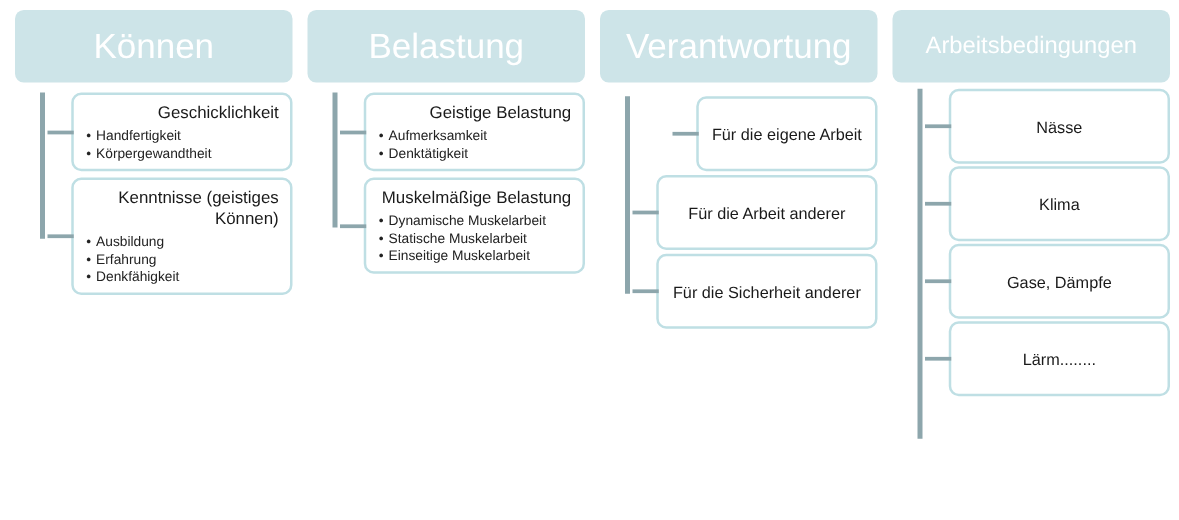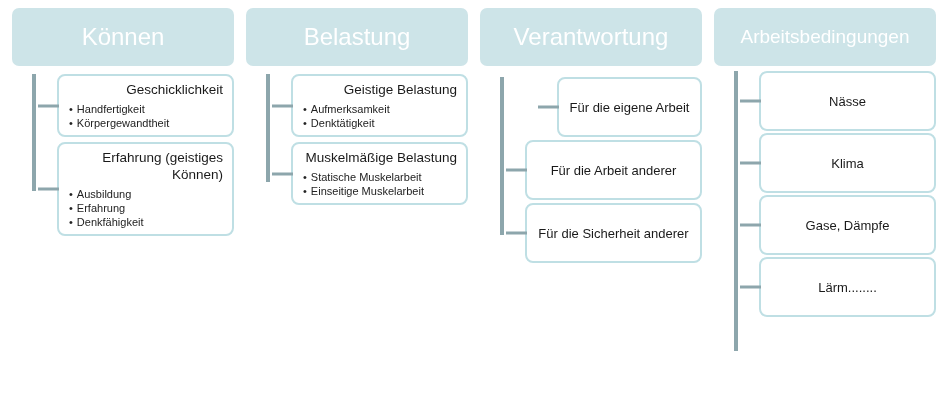--- a/index.html
+++ b/index.html
@@ -7,21 +7,21 @@
   .canvas{
     width:943px;height:416px;background:#ffffff;position:relative;
     display:flex;gap:12px;padding:8px 0 0 12px;box-sizing:border-box;
     font-family:"Liberation Sans", sans-serif;
   }
   .col{flex:0 0 222px;width:222px;}
   .header{
     height:58px;border-radius:7px;
     background:var(--header-fill,#cde4e8);
     color:var(--header-text,#ffffff);
-    font-size:24px;display:flex;align-items:center;justify-content:center;
+    font-size:28px;display:flex;align-items:center;justify-content:center;
     padding:0 2px;box-sizing:border-box;white-space:nowrap;
   }
   .header.small{font-size:19px;}
   .children{position:relative;padding-left:45px;}
   .vline{
     position:absolute;left:20px;top:0;width:4px;height:100px;
     background:var(--connector,#8da6ac);
   }
   .child{
     position:relative;background:#ffffff;
@@ -59,39 +59,40 @@
   <div class="col">
     <div class="header">Können</div>
     <div class="children gap-a">
       <div class="vline" style="height: 116.5px;"></div>
       <div class="child detail">
         <div class="ctitle">Geschicklichkeit</div>
         <div class="bullet">Handfertigkeit</div>
         <div class="bullet">Körpergewandtheit</div>
       </div>
       <div class="child detail">
-        <div class="ctitle">Erfahrung (geistiges Können)</div>
+        <div class="ctitle">Kenntnisse (geistiges Können)</div>
         <div class="bullet">Ausbildung</div>
         <div class="bullet">Erfahrung</div>
         <div class="bullet">Denkfähigkeit</div>
       </div>
     </div>
   </div>
 
   <div class="col">
     <div class="header">Belastung</div>
     <div class="children gap-a">
       <div class="vline" style="height: 108px;"></div>
       <div class="child detail">
         <div class="ctitle">Geistige Belastung</div>
         <div class="bullet">Aufmerksamkeit</div>
         <div class="bullet">Denktätigkeit</div>
       </div>
       <div class="child detail">
         <div class="ctitle">Muskelmäßige Belastung</div>
+        <div class="bullet">Dynamische Muskelarbeit</div>
         <div class="bullet">Statische Muskelarbeit</div>
         <div class="bullet">Einseitige Muskelarbeit</div>
       </div>
     </div>
   </div>
 
   <div class="col">
     <div class="header">Verantwortung</div>
     <div class="children gap-b">
       <div class="vline" style="height: 157.5px;"></div>

